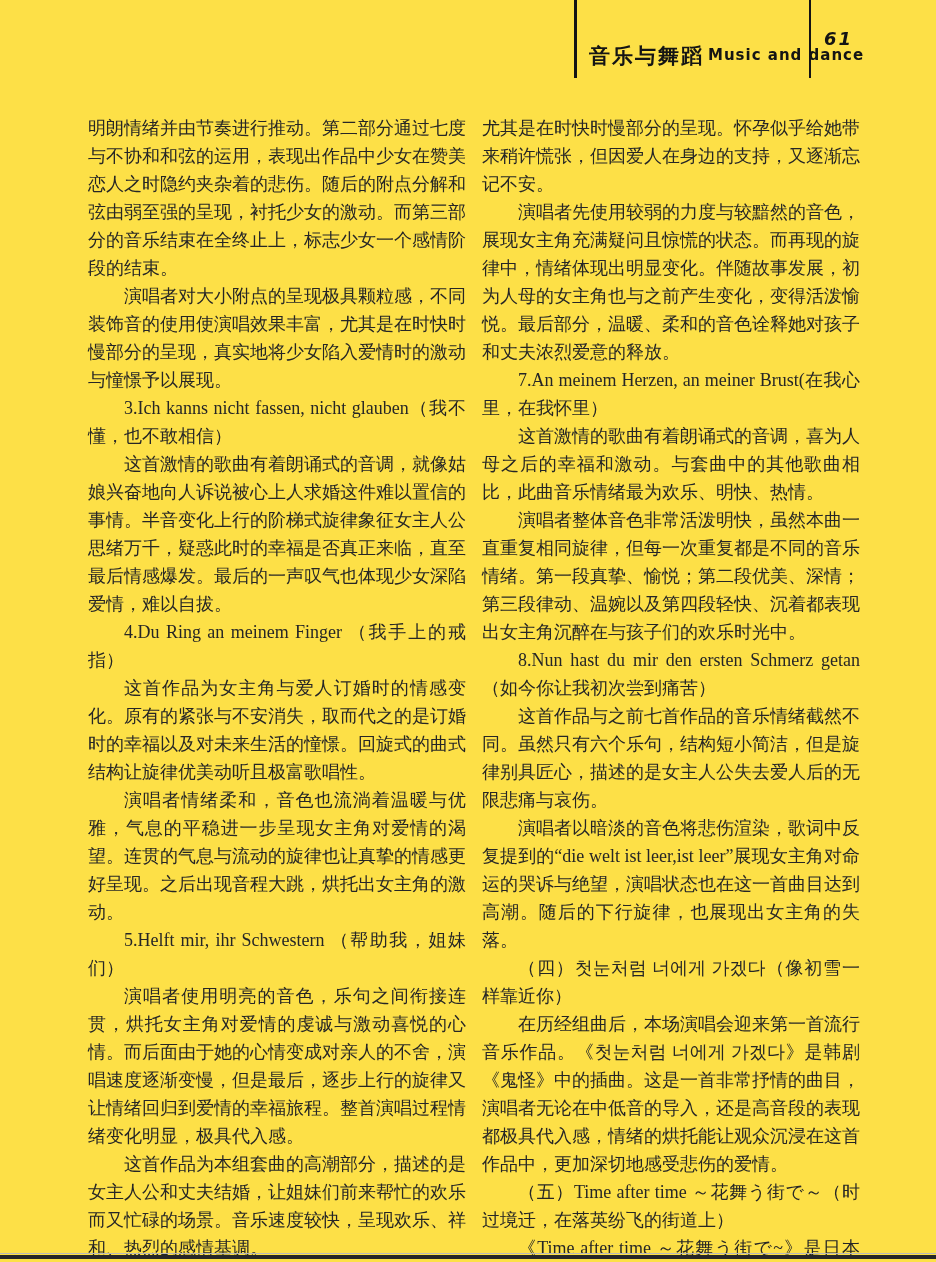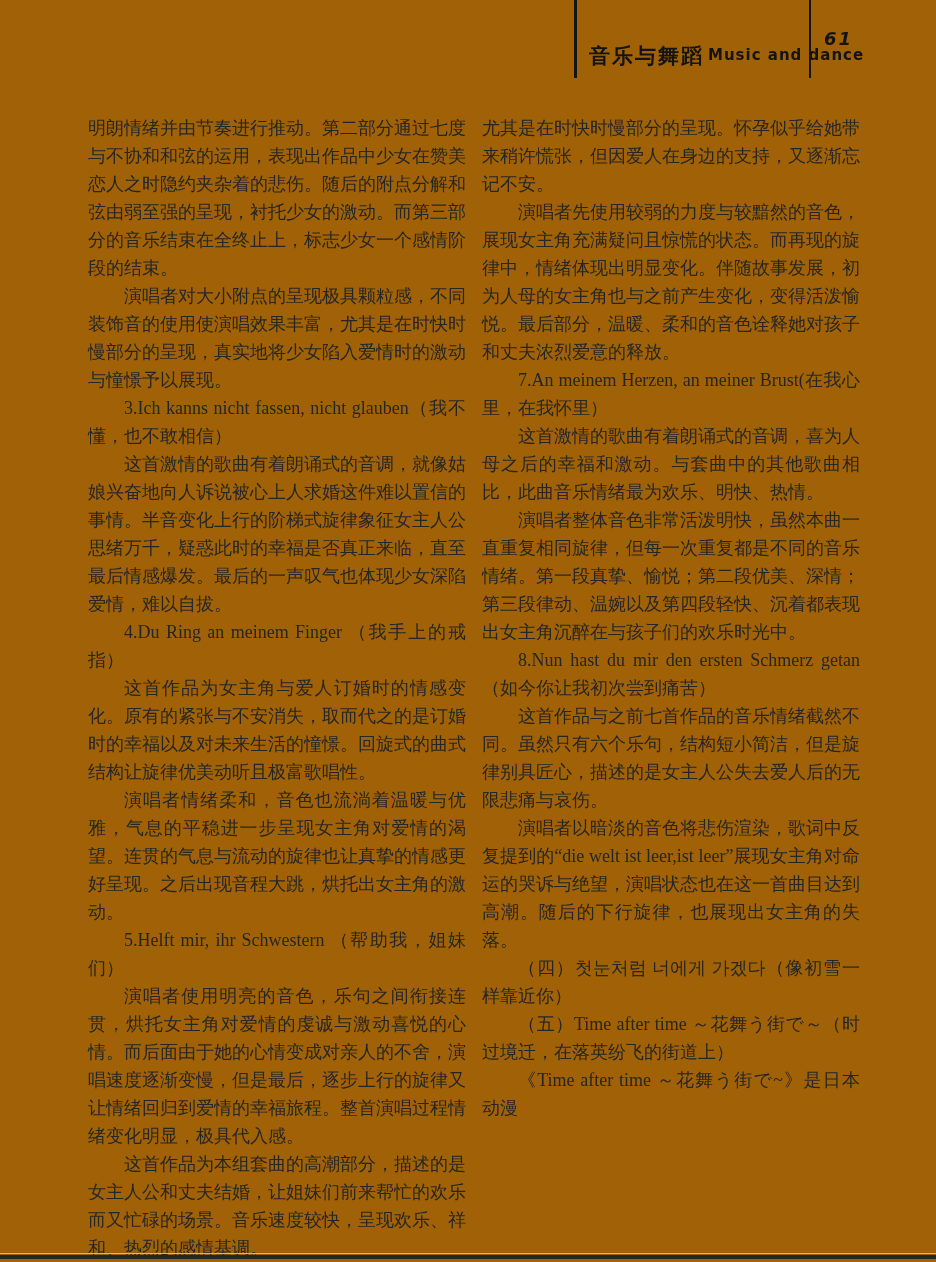--- a/index.html
+++ b/index.html
@@ -5,21 +5,21 @@
   html, body {
     margin: 0;
     padding: 0;
     background: #e8e8e8;
   }
   .page {
     position: relative;
     width: 936px;
     height: 1262px;
     margin: 0 auto;
-    background: #a16207;
+    background: #fde047;
     overflow: hidden;
     font-family: "Liberation Serif", serif;
   }
 
   
   .header-rule-left {
     position: absolute;
     left: 574px; top: 0;
     width: 3px; height: 78px;
     background: #141414;
@@ -121,20 +121,21 @@
   <div class="col col-right">
     <p class="cont">尤其是在时快时慢部分的呈现。怀孕似乎给她带来稍许慌张，但因爱人在身边的支持，又逐渐忘记不安。</p>
     <p>演唱者先使用较弱的力度与较黯然的音色，展现女主角充满疑问且惊慌的状态。而再现的旋律中，情绪体现出明显变化。伴随故事发展，初为人母的女主角也与之前产生变化，变得活泼愉悦。最后部分，温暖、柔和的音色诠释她对孩子和丈夫浓烈爱意的释放。</p>
     <p>7.An meinem Herzen, an meiner Brust(在我心里，在我怀里）</p>
     <p>这首激情的歌曲有着朗诵式的音调，喜为人母之后的幸福和激动。与套曲中的其他歌曲相比，此曲音乐情绪最为欢乐、明快、热情。</p>
     <p>演唱者整体音色非常活泼明快，虽然本曲一直重复相同旋律，但每一次重复都是不同的音乐情绪。第一段真挚、愉悦；第二段优美、深情；第三段律动、温婉以及第四段轻快、沉着都表现出女主角沉醉在与孩子们的欢乐时光中。</p>
     <p>8.Nun hast du mir den ersten Schmerz getan（如今你让我初次尝到痛苦）</p>
     <p>这首作品与之前七首作品的音乐情绪截然不同。虽然只有六个乐句，结构短小简洁，但是旋律别具匠心，描述的是女主人公失去爱人后的无限悲痛与哀伤。</p>
     <p>演唱者以暗淡的音色将悲伤渲染，歌词中反复提到的“die welt ist leer,ist leer”展现女主角对命运的哭诉与绝望，演唱状态也在这一首曲目达到高潮。随后的下行旋律，也展现出女主角的失落。</p>
     <p>（四）첫눈처럼 너에게 가겠다（像初雪一样靠近你）</p>
+    <p>在历经组曲后，本场演唱会迎来第一首流行音乐作品。《첫눈처럼 너에게 가겠다》是韩剧《鬼怪》中的插曲。这是一首非常抒情的曲目，演唱者无论在中低音的导入，还是高音段的表现都极具代入感，情绪的烘托能让观众沉浸在这首作品中，更加深切地感受悲伤的爱情。</p>
     <p>（五）Time after time ～花舞う街で～（时过境迁，在落英纷飞的街道上）</p>
     <p>《Time after time ～花舞う街で~》是日本动漫</p>
   </div>
 
   <div class="bottom-rule-light"></div>
   <div class="bottom-bar"></div>
 
 </div>
 
 </body></html>

